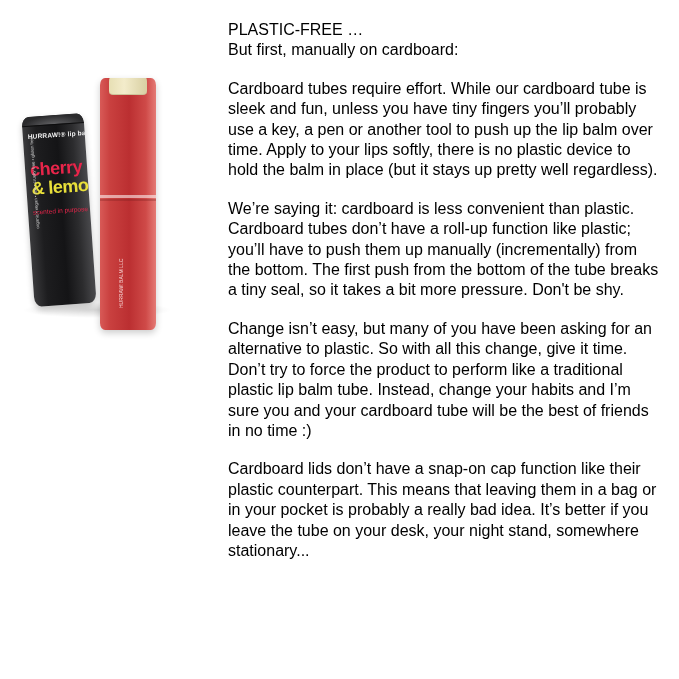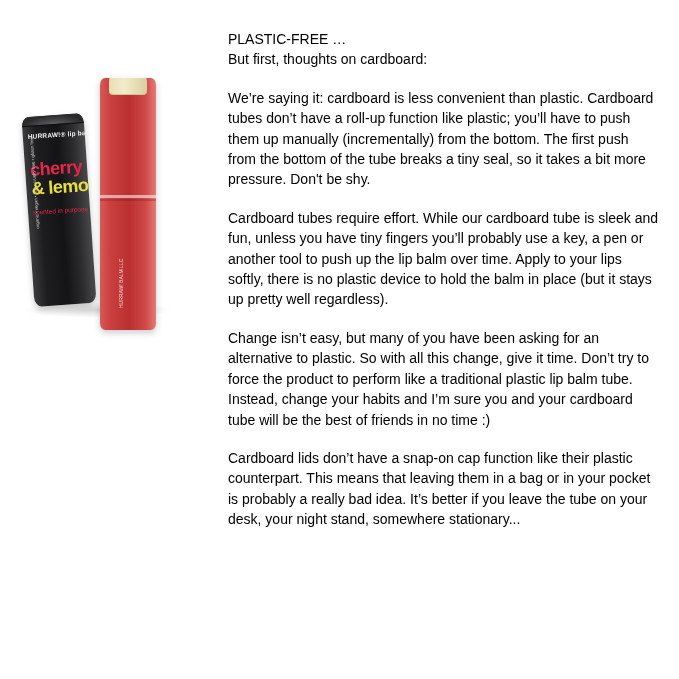--- a/index.html
+++ b/index.html
@@ -170,23 +170,23 @@
     top: 242px;
     width: 150px;
     height: 16px;
     background: radial-gradient(ellipse at 50% 50%, rgba(0,0,0,0.16) 0%, rgba(0,0,0,0) 70%);
   }
 
   
   .text-panel {
     position: absolute;
     left: 228px;
-    top: 29px;
+    top: 20px;
     width: 432px;
-    font-size: 14px;
+    font-size: 16px;
     line-height: 20.4px;
     color: #000000;
   }
   .text-panel p {
     margin: 0 0 18px 0;
   }
   .text-panel p.tight {
     margin-bottom: 0;
   }
   .heading-line {
@@ -216,20 +216,20 @@
         <div class="seam"></div>
         <div class="seam2"></div>
         <div class="red-fine">HURRAW! BALM LLC</div>
       </div>
 
     </div>
   </div>
 
   <div class="text-panel">
     <p class="tight heading-line">PLASTIC-FREE …</p>
-    <p>But first, thoughts on cardboard:</p>
+    <p>But first, manually on cardboard:</p>
+    <p>Cardboard tubes require effort. While our cardboard tube is sleek and fun, unless you have tiny fingers you’ll probably use a key, a pen or another tool to push up the lip balm over time. Apply to your lips softly, there is no plastic device to hold the balm in place (but it stays up pretty well regardless).</p>
     <p>We’re saying it: cardboard is less convenient than plastic. Cardboard tubes don’t have a roll-up function like plastic; you’ll have to push them up manually (incrementally) from the bottom. The first push from the bottom of the tube breaks a tiny seal, so it takes a bit more pressure. Don't be shy.</p>
-    <p>Cardboard tubes require effort. While our cardboard tube is sleek and fun, unless you have tiny fingers you’ll probably use a key, a pen or another tool to push up the lip balm over time. Apply to your lips softly, there is no plastic device to hold the balm in place (but it stays up pretty well regardless).</p>
     <p>Change isn’t easy, but many of you have been asking for an alternative to plastic. So with all this change, give it time. Don’t try to force the product to perform like a traditional plastic lip balm tube. Instead, change your habits and I’m sure you and your cardboard tube will be the best of friends in no time :)</p>
     <p>Cardboard lids don’t have a snap-on cap function like their plastic counterpart. This means that leaving them in a bag or in your pocket is probably a really bad idea. It’s better if you leave the tube on your desk, your night stand, somewhere stationary...</p>
   </div>
 
 </div>
 
 </body></html>

